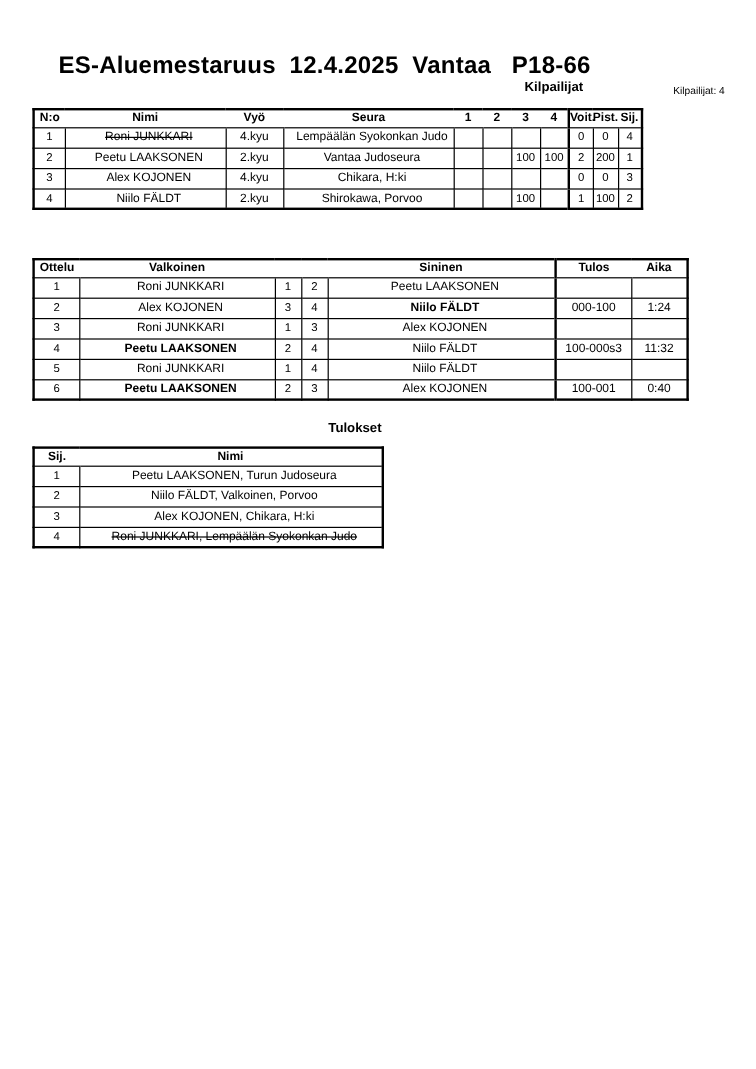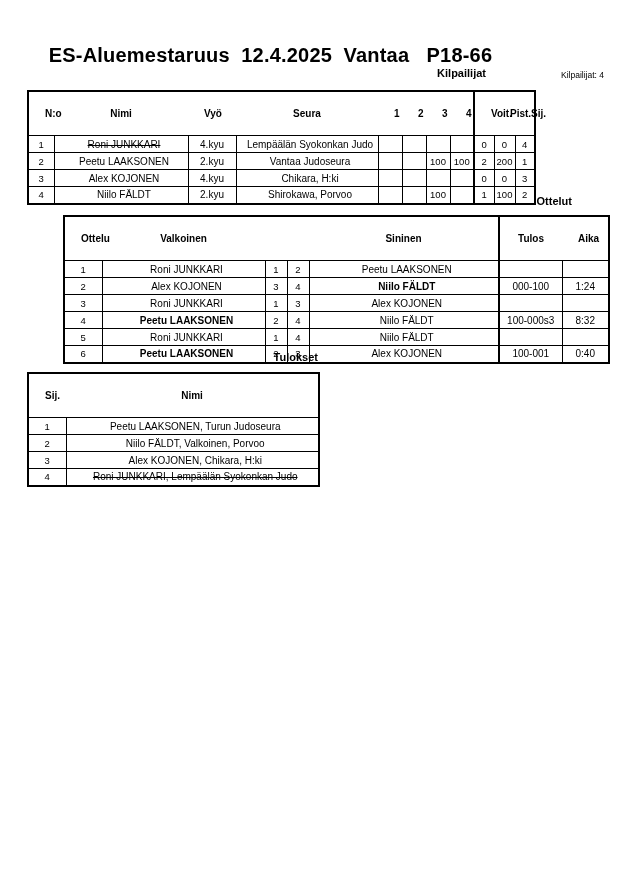--- a/index.html
+++ b/index.html
@@ -26,35 +26,35 @@
 
   table {
     position:absolute;
     border-collapse:collapse; table-layout:fixed;
     border:2px solid #000;
     font-size:10px;
   }
   th {
     border:none; border-bottom:1px solid #000;
     font-weight:bold; height:15px; text-align:center;
-    white-space:nowrap; overflow:visible; font-size:10px; padding:16px;
+    white-space:nowrap; overflow:visible; font-size:10px; padding:0;
   }
   td {
     border:1px solid #000; height:17px; padding:0 1px;
     text-align:center; white-space:nowrap; overflow:visible;
     font-size:10px;
   }
   td.left { text-align:center; padding-left:7px; }
   .bl2 { border-left:2px solid #000 !important; }
   .strike { text-decoration:line-through; }
   .win { font-weight:bold; }
   .num { font-size:9.5px; }
 
   #t-kilpailijat { left:27px; top:90px;  width:507px; }
-  #t-ottelut     { left:27px; top:215px; width:545px;margin-left:36px; }
+  #t-ottelut     { left:27px; top:215px; width:545px; }
   #t-tulokset    { left:27px; top:372px; width:291px; }
 </style>
 </head>
 <body>
 
 <div class="page">
 
   <div class="doc-title">ES-Aluemestaruus  12.4.2025  Vantaa   P18-66</div>
 
   <div class="section-title sub-kilpailijat">Kilpailijat</div>
@@ -136,21 +136,20 @@
       <td class="num"></td>
       <td class="num">100</td>
       <td class="num"></td>
       <td class="num bl2">1</td>
       <td class="num">100</td>
       <td class="num">2</td>
     </tr>
   </tbody>
     </table>
 
-  <div class="section-title sub-ottelut">Ottelut</div>
 
   <table id="t-ottelut">
     <colgroup>
       <col style="width:38px">
         <col style="width:163px">
         <col style="width:22px">
         <col style="width:22px">
       <col style="width:190px">
         <col style="width:63px">
         <col style="width:47px">
@@ -192,21 +191,21 @@
       <td class="bl2"></td>
       <td></td>
     </tr>
     <tr>
       <td class="num">4</td>
       <td class="left win">Peetu LAAKSONEN</td>
       <td class="num">2</td>
       <td class="num">4</td>
       <td class="left">Niilo FÄLDT</td>
       <td class="bl2">100-000s3</td>
-      <td>8:32</td>
+      <td>11:32</td>
     </tr>
     <tr>
       <td class="num">5</td>
       <td class="left">Roni JUNKKARI</td>
       <td class="num">1</td>
       <td class="num">4</td>
       <td class="left">Niilo FÄLDT</td>
       <td class="bl2"></td>
       <td></td>
     </tr>

